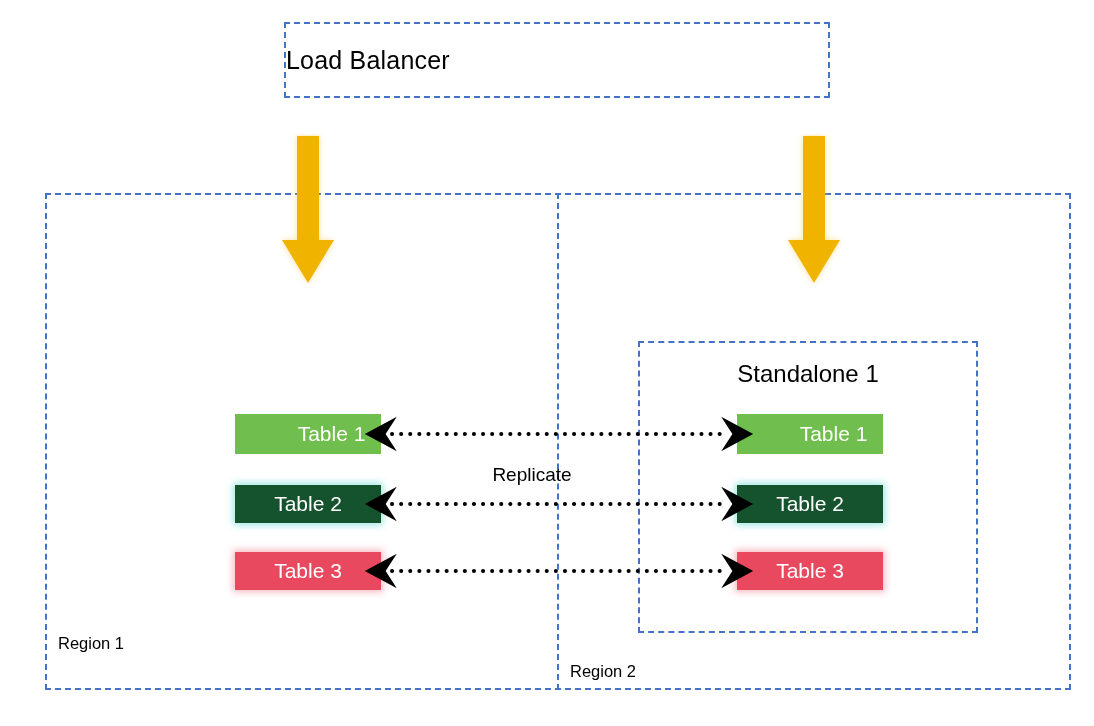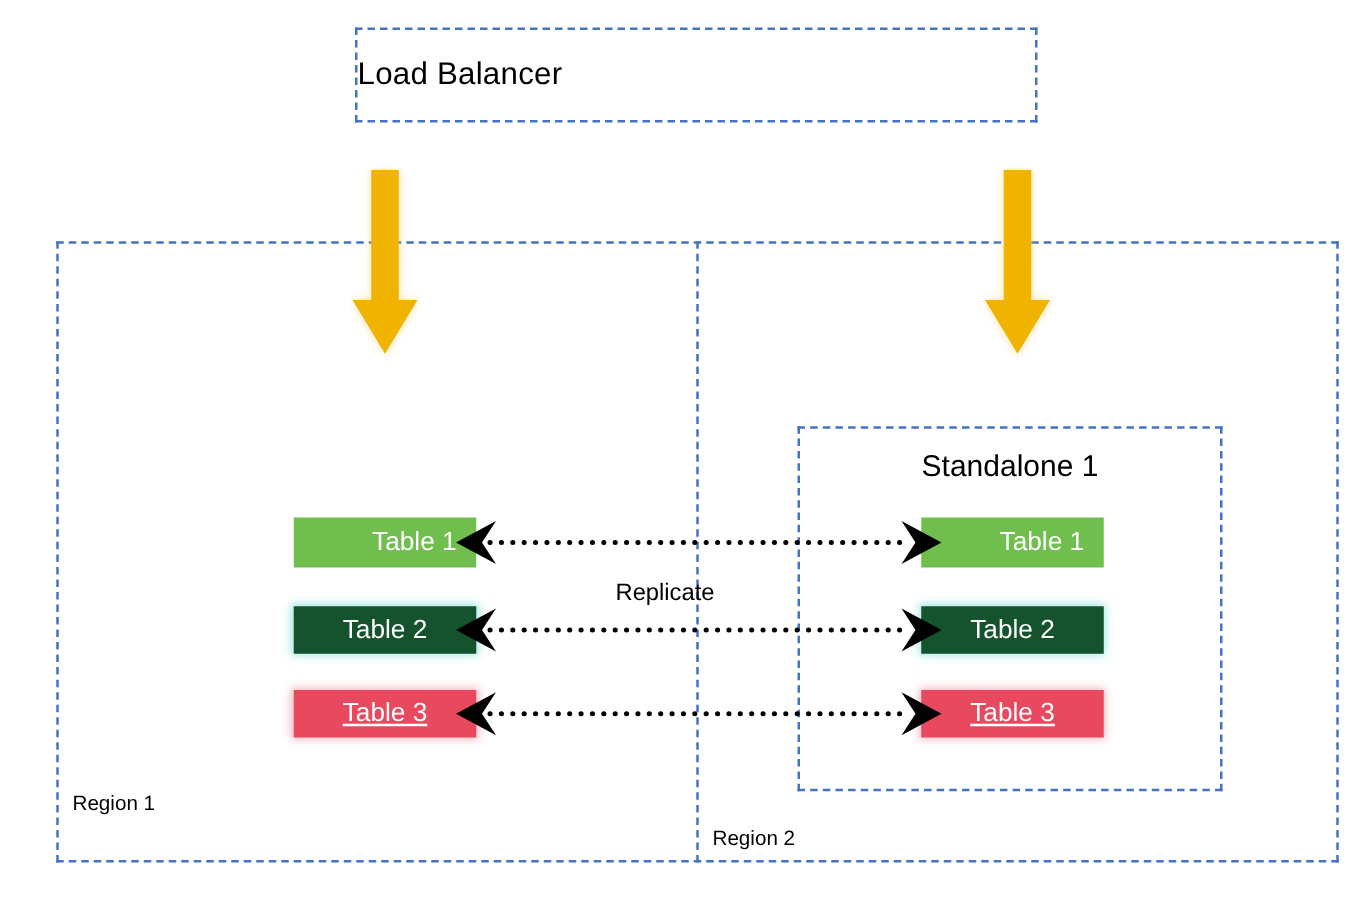--- a/index.html
+++ b/index.html
@@ -123,21 +123,20 @@
     height: 40px;
     padding-left: 47px;
   }
   .chip-teal {
     background: #14532d;
     box-shadow: 0 0 7px 2px rgba(43,201,193,0.45);
   }
   .chip-rose {
     background: #E8495F;
     box-shadow: 0 0 7px 2px rgba(232,73,95,0.40);
-    text-decoration: underline;
   }
 
   
   #s1-t1 { left: 235px; top: 414px; }
   #s1-t2 { left: 235px; top: 485px; }
   #s1-t3 { left: 235px; top: 552px; }
   
   #s2-t1 { left: 737px; top: 414px; }
   #s2-t2 { left: 737px; top: 485px; }
   #s2-t3 { left: 737px; top: 552px; }

